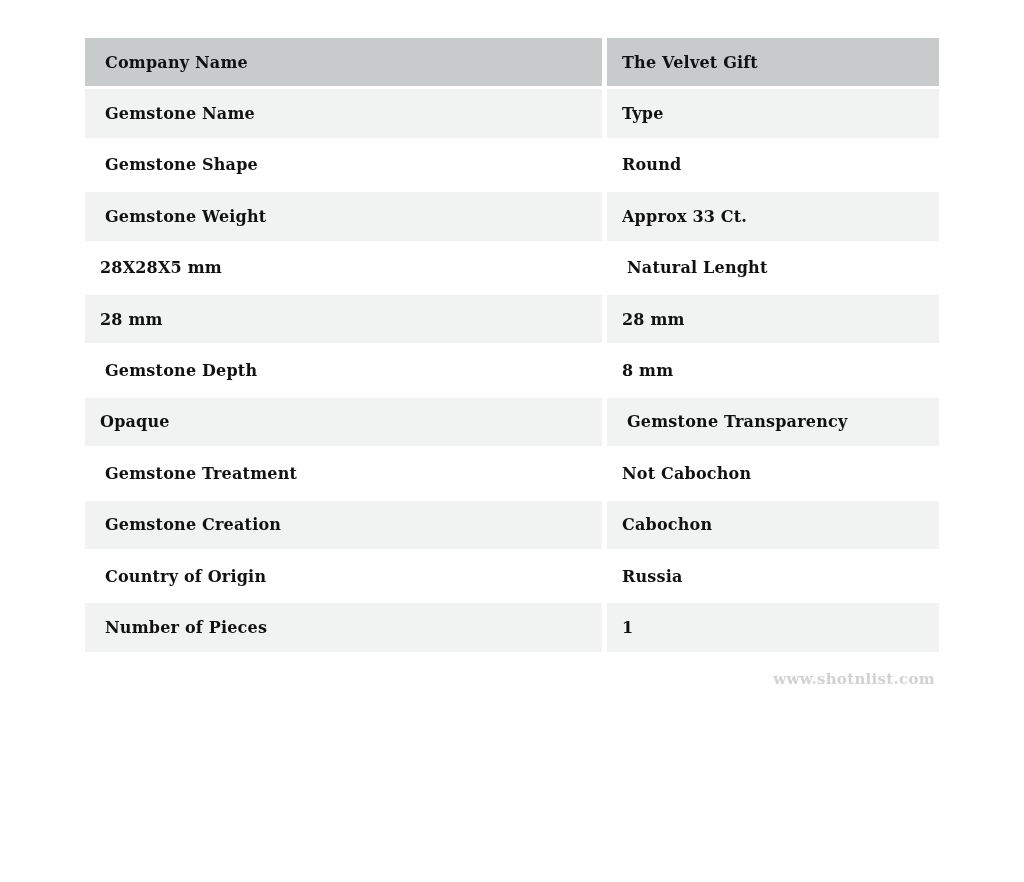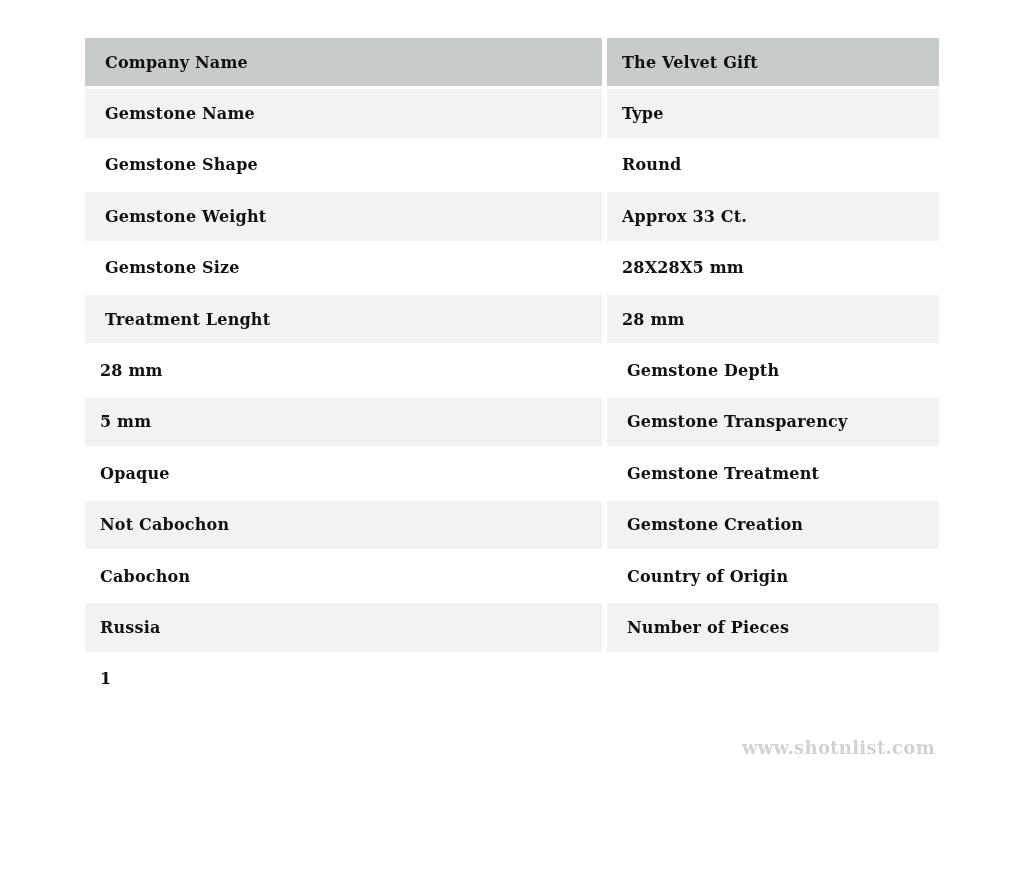--- a/index.html
+++ b/index.html
@@ -44,52 +44,51 @@
   .cell.value { padding-left: 15px; }
   
   .spec-table > div:nth-child(4n+3),
   .spec-table > div:nth-child(4n+4) {
     background: var(--row-alt-bg);
   }
   .spec-table > .header {
     background: var(--header-bg);
   }
   .watermark {
-    margin-top: 34px;
+    margin-top: 18px;
     text-align: right;
     padding-right: 4px;
-    font-size: 18px;
+    font-size: 15px;
     font-weight: bold;
     color: var(--watermark);
     letter-spacing: 0.3px;
   }
 </style>
 </head>
 <body>
 
 <div class="page">
   <div class="spec-table">
     <div class="cell label header">Company Name</div>
     <div class="cell value header">The Velvet Gift</div>
 
   <div class="cell label">Gemstone Name</div>
       <div class="cell value">Type</div>
       <div class="cell label">Gemstone Shape</div>
       <div class="cell value">Round</div>
       <div class="cell label">Gemstone Weight</div>
       <div class="cell value">Approx 33 Ct.</div>
-      <div class="cell label">Gemstone Size</div>
       <div class="cell value">28X28X5 mm</div>
-      <div class="cell label">Treatment Lenght</div>
+      <div class="cell label">Natural Lenght</div>
       <div class="cell value">28 mm</div>
       <div class="cell value">28 mm</div>
       <div class="cell label">Gemstone Depth</div>
-      <div class="cell value">5 mm</div>
+      <div class="cell value">8 mm</div>
+      <div class="cell value">Opaque</div>
       <div class="cell label">Gemstone Transparency</div>
-      <div class="cell value">Opaque</div>
       <div class="cell label">Gemstone Treatment</div>
       <div class="cell value">Not Cabochon</div>
       <div class="cell label">Gemstone Creation</div>
       <div class="cell value">Cabochon</div>
       <div class="cell label">Country of Origin</div>
       <div class="cell value">Russia</div>
       <div class="cell label">Number of Pieces</div>
       <div class="cell value">1</div>
     </div>
   <div class="watermark">www.shotnlist.com</div>

